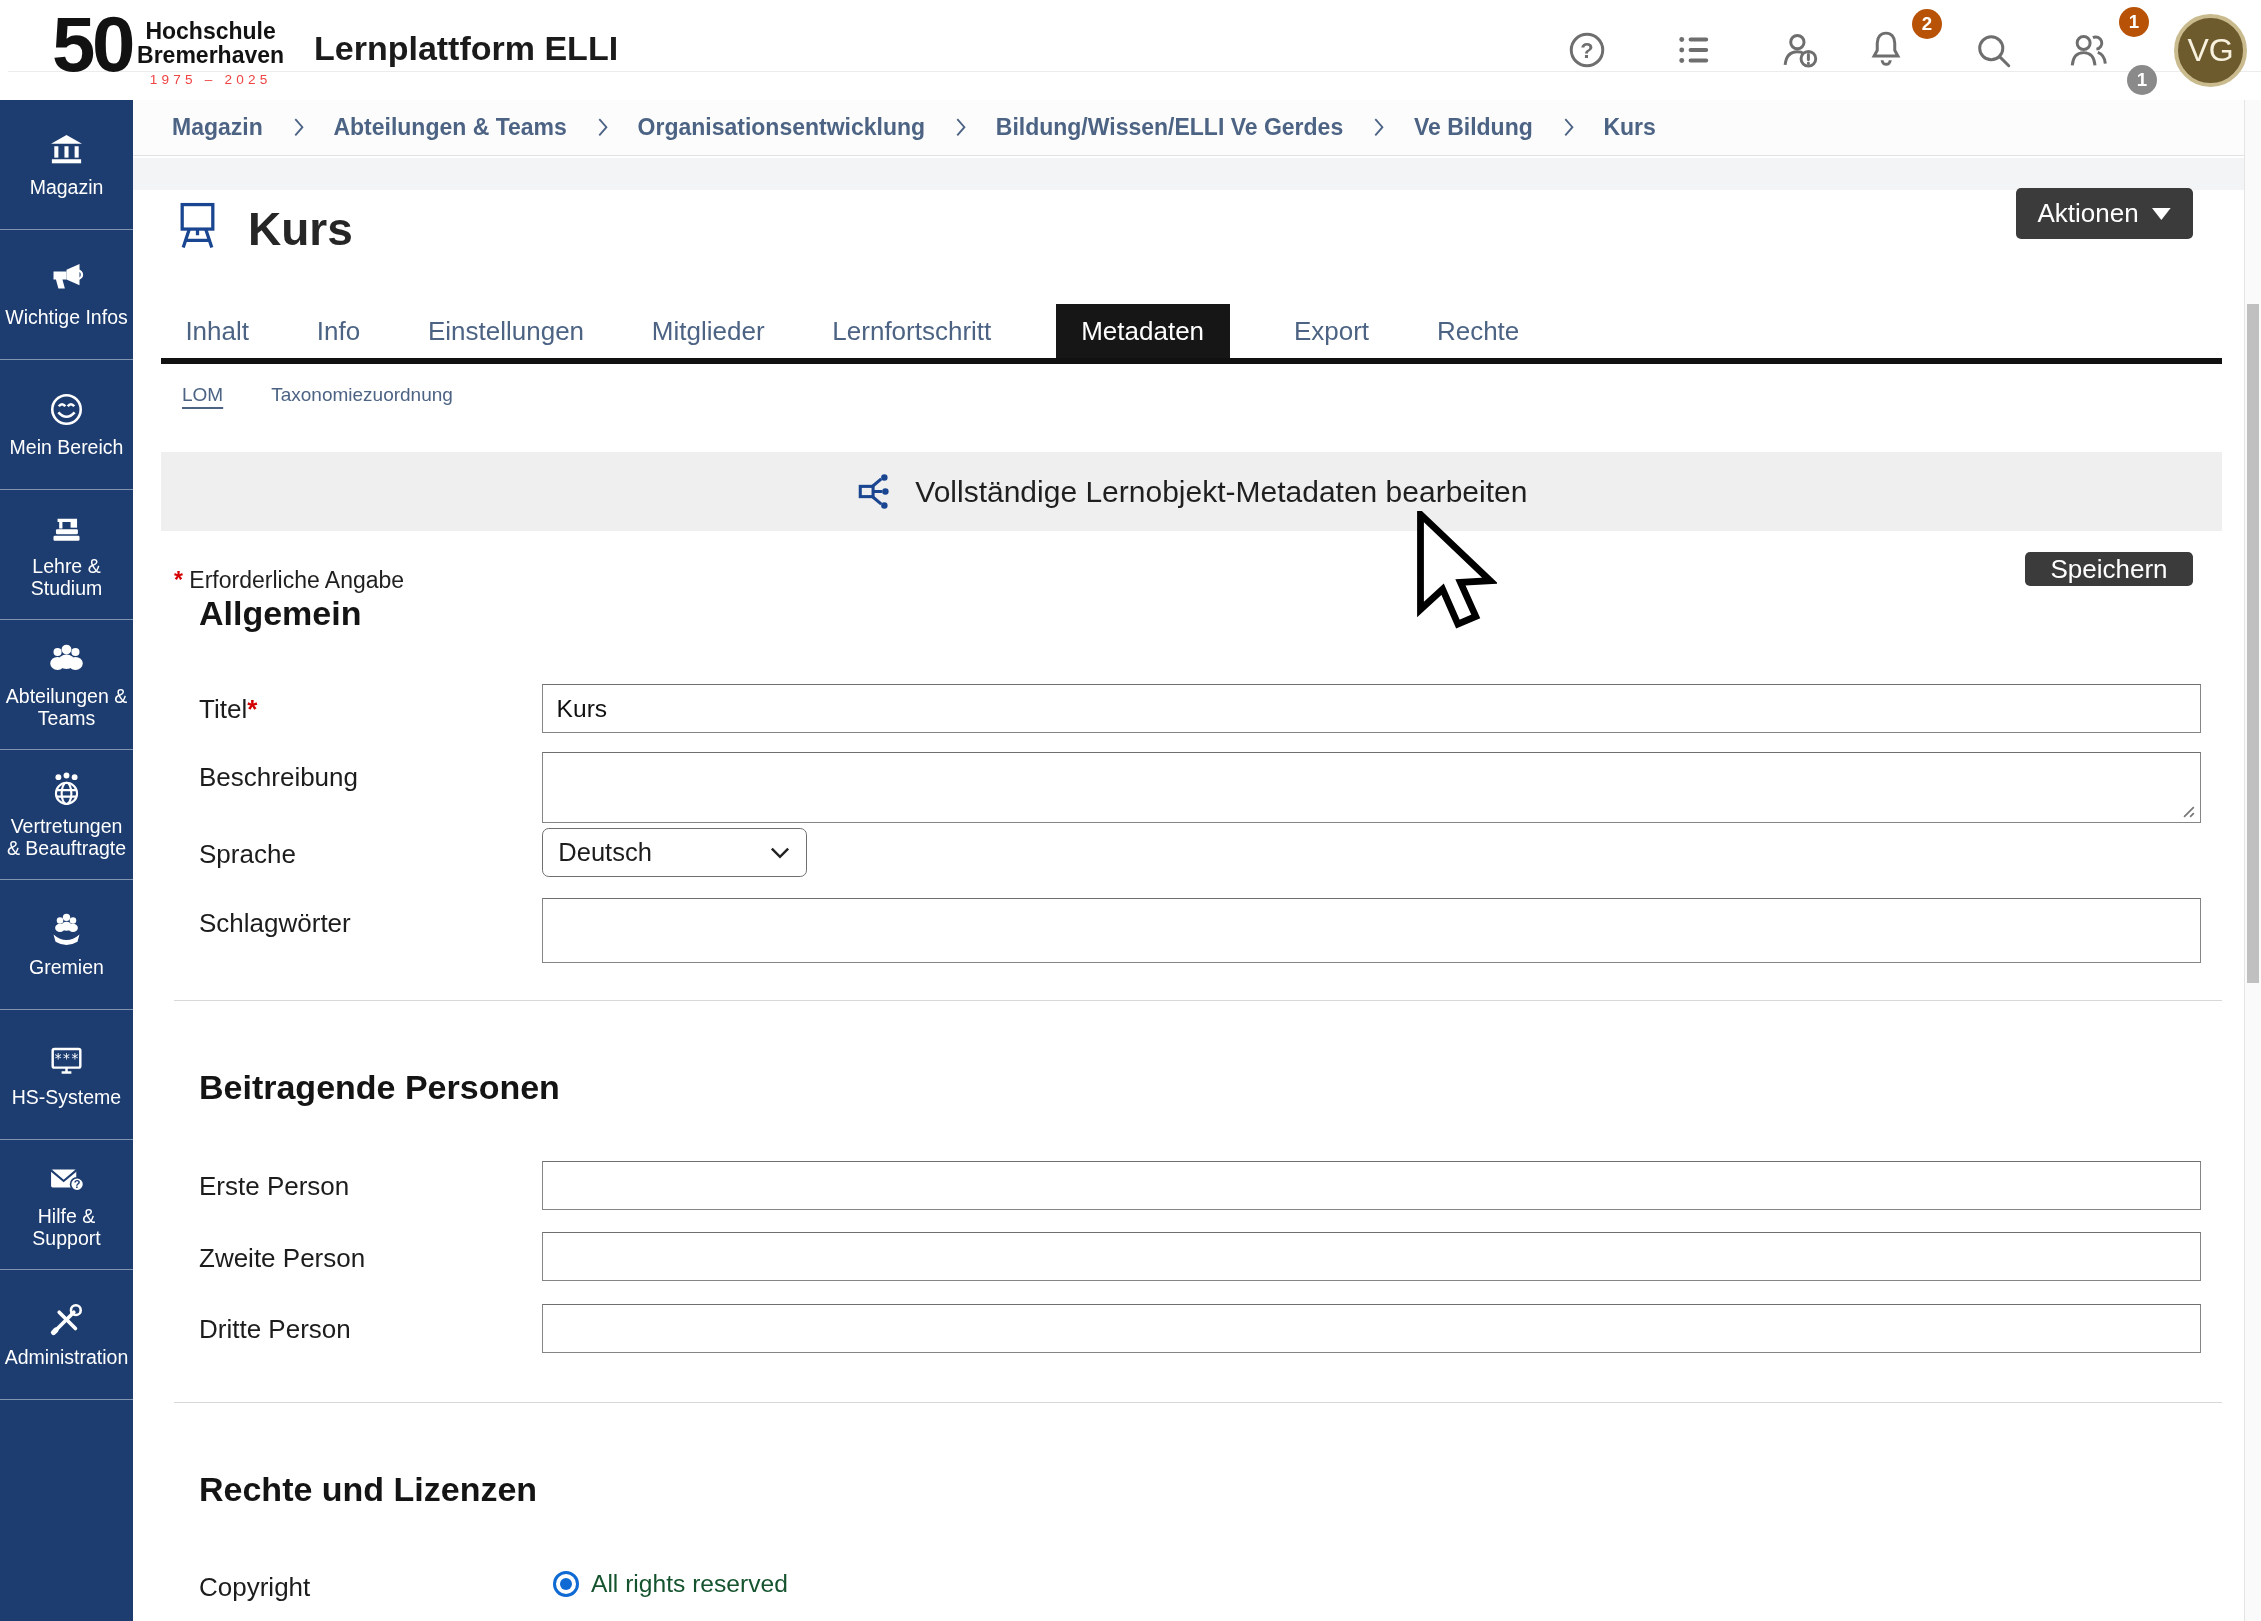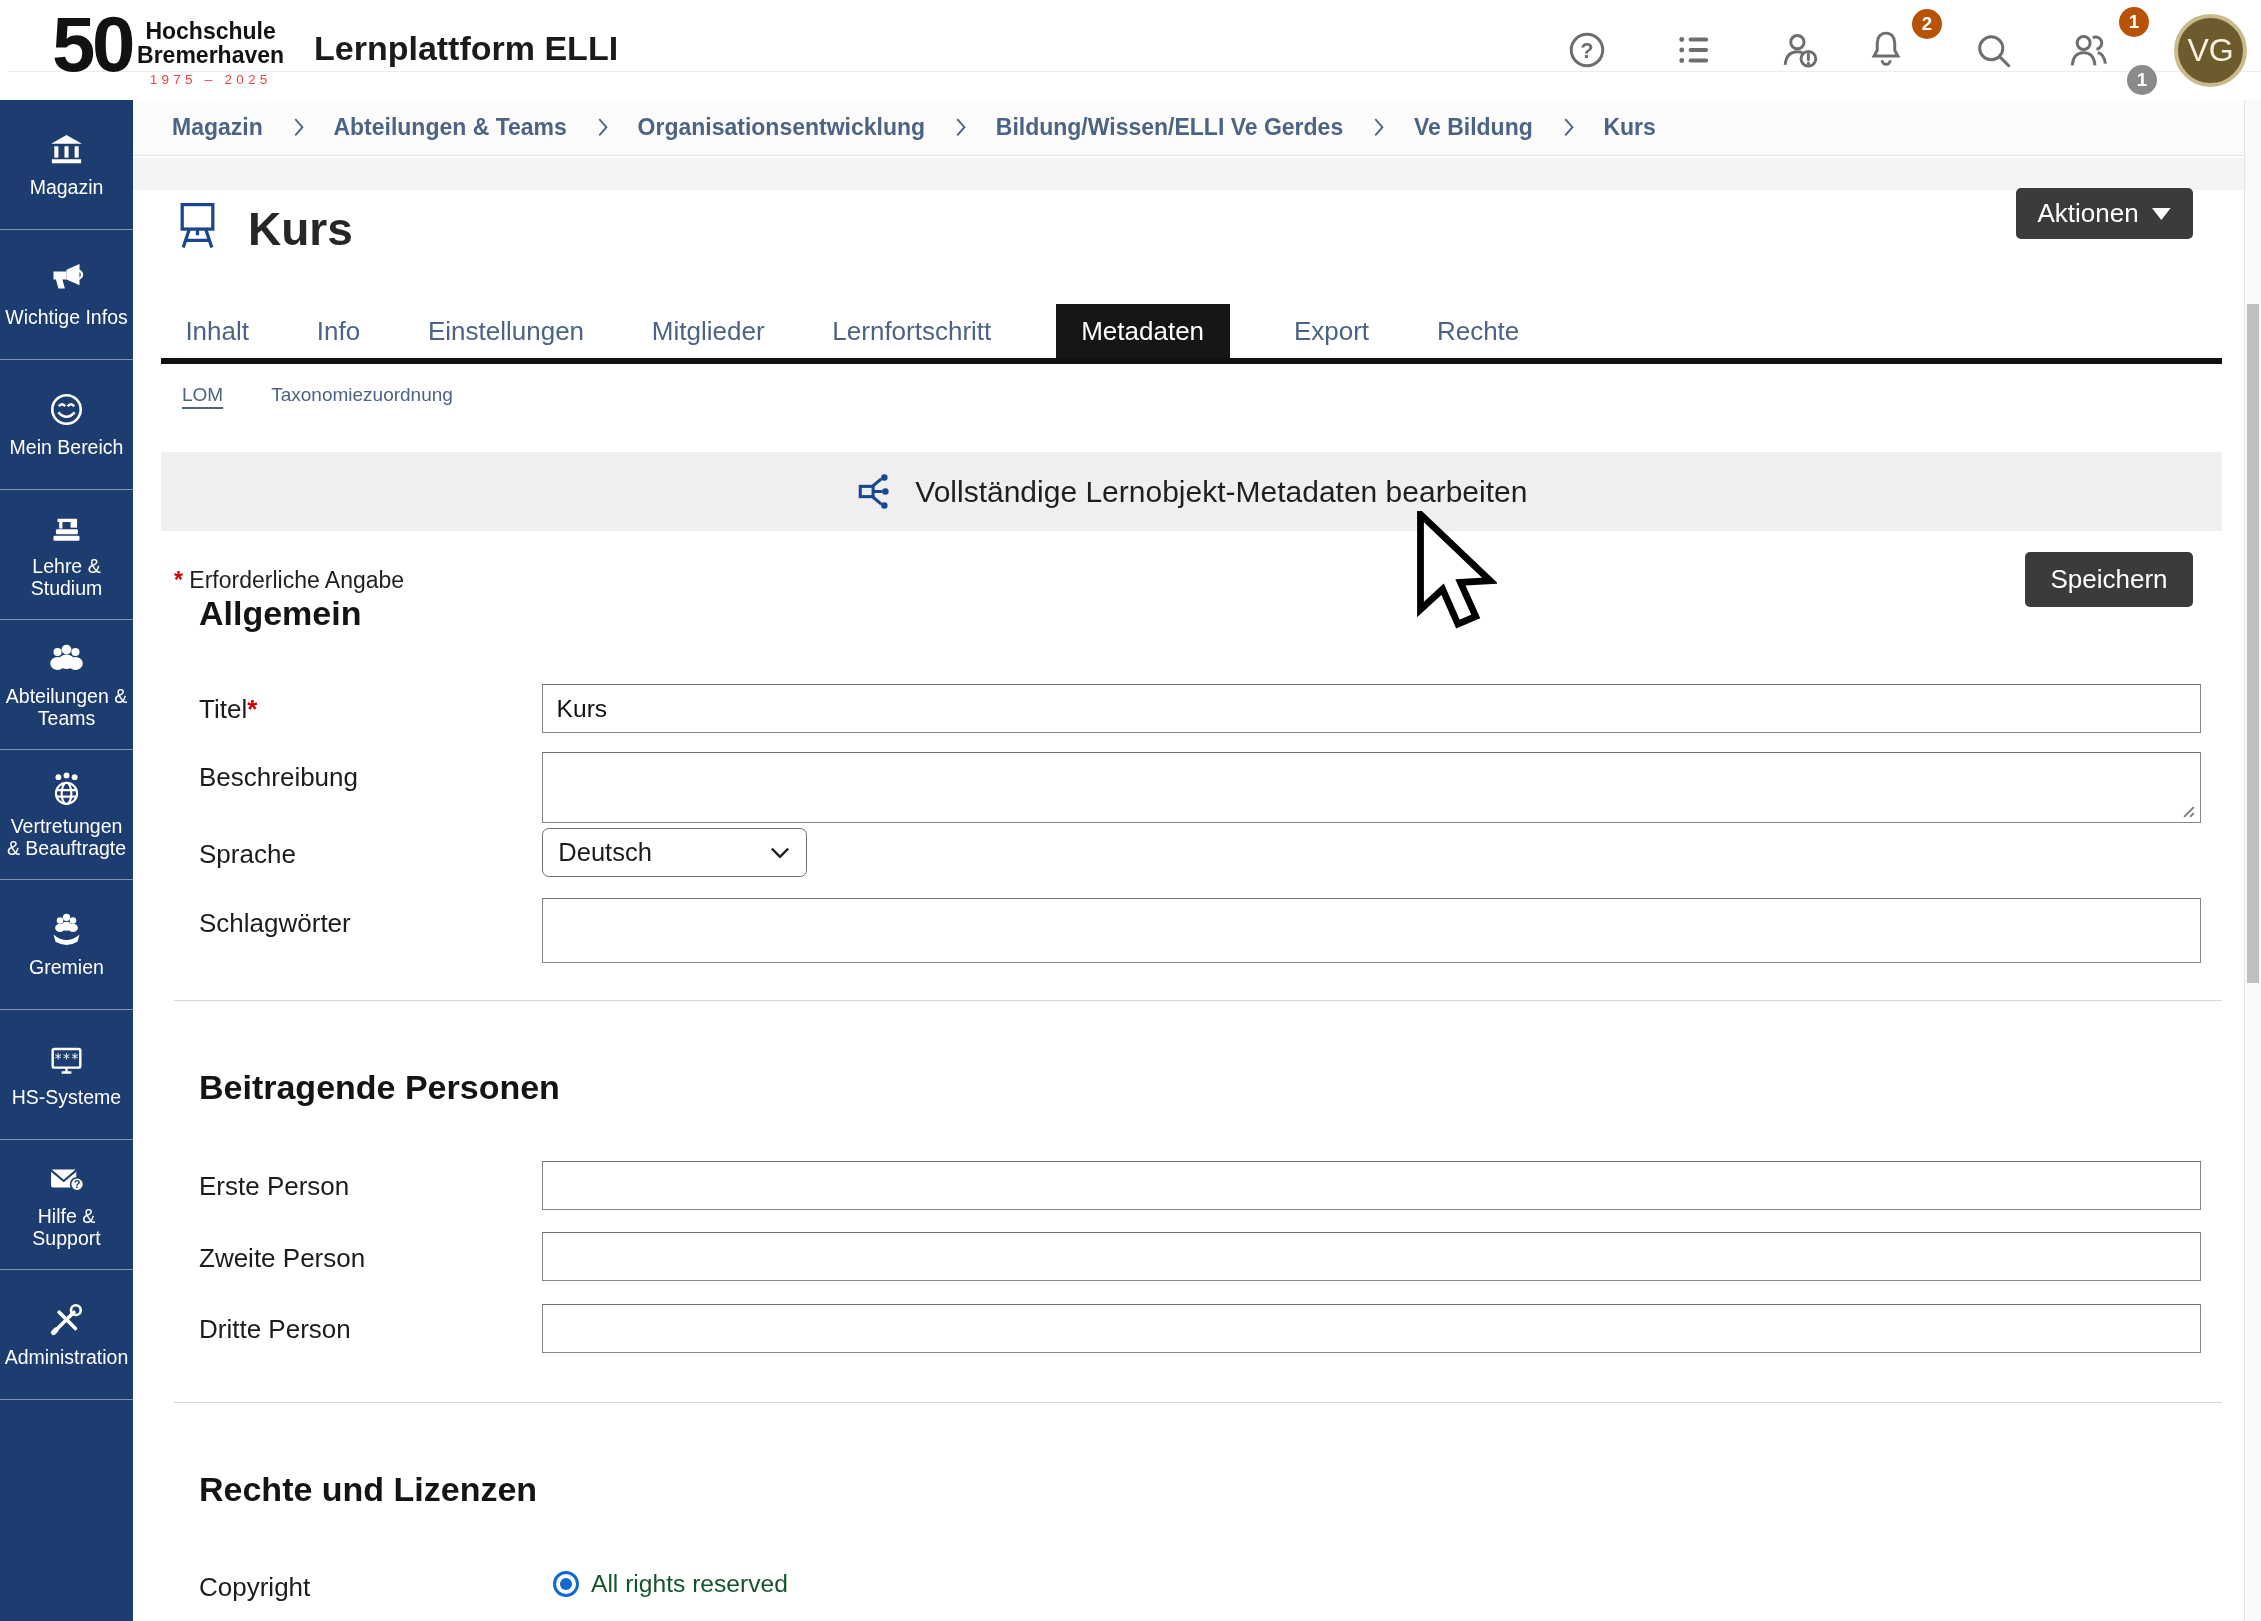--- a/index.html
+++ b/index.html
@@ -40,21 +40,21 @@
   .crumb-sep{width:12.7px;height:20.4px;flex:0 0 auto;}
   .band{position:absolute;left:133px;top:158px;right:17px;height:32px;background:#f3f4f5;}
 
   
   .obj-icon{position:absolute;left:173px;top:197px;width:49px;height:56px;}
   .page-title{position:absolute;left:248px;top:202px;font-size:46px;font-weight:600;color:#262626;}
   .btn-dark{position:absolute;background:#3b3b3b;color:#fff;border:none;border-radius:5.1px;
             display:flex;align-items:center;gap:13.6px;font-size:26px;cursor:pointer;
             font-family:"Liberation Sans","DejaVu Sans",sans-serif;}
   .actions-btn{top:188px;right:68px;height:51px;padding:0 22px;}
-  .save-btn{top:552px;right:68px;height:55px;padding:0 25.5px;}
+  .save-btn{top:552px;right:68px;height:34px;padding:0 25.5px;}
   .caret{width:18.7px;height:12px;}
 
   
   .tabs{position:absolute;left:182px;top:304px;display:flex;gap:61px;height:54px;align-items:stretch;z-index:2;}
   .tab{font-size:26px;color:#4c6384;display:flex;align-items:center;padding:0 3.4px;cursor:pointer;}
   .tab.active{background:#161616;color:#fff;padding:0 25.5px;}
   .tab-underline{position:absolute;left:161px;top:358px;width:2061px;height:6px;background:#111;}
   .subtabs{position:absolute;left:182px;top:384px;display:flex;gap:48px;}
   .subtab{font-size:19px;color:#4c6384;cursor:pointer;}
   .subtab.active{text-decoration:underline;text-underline-offset:6px;text-decoration-thickness:1.7px;}

